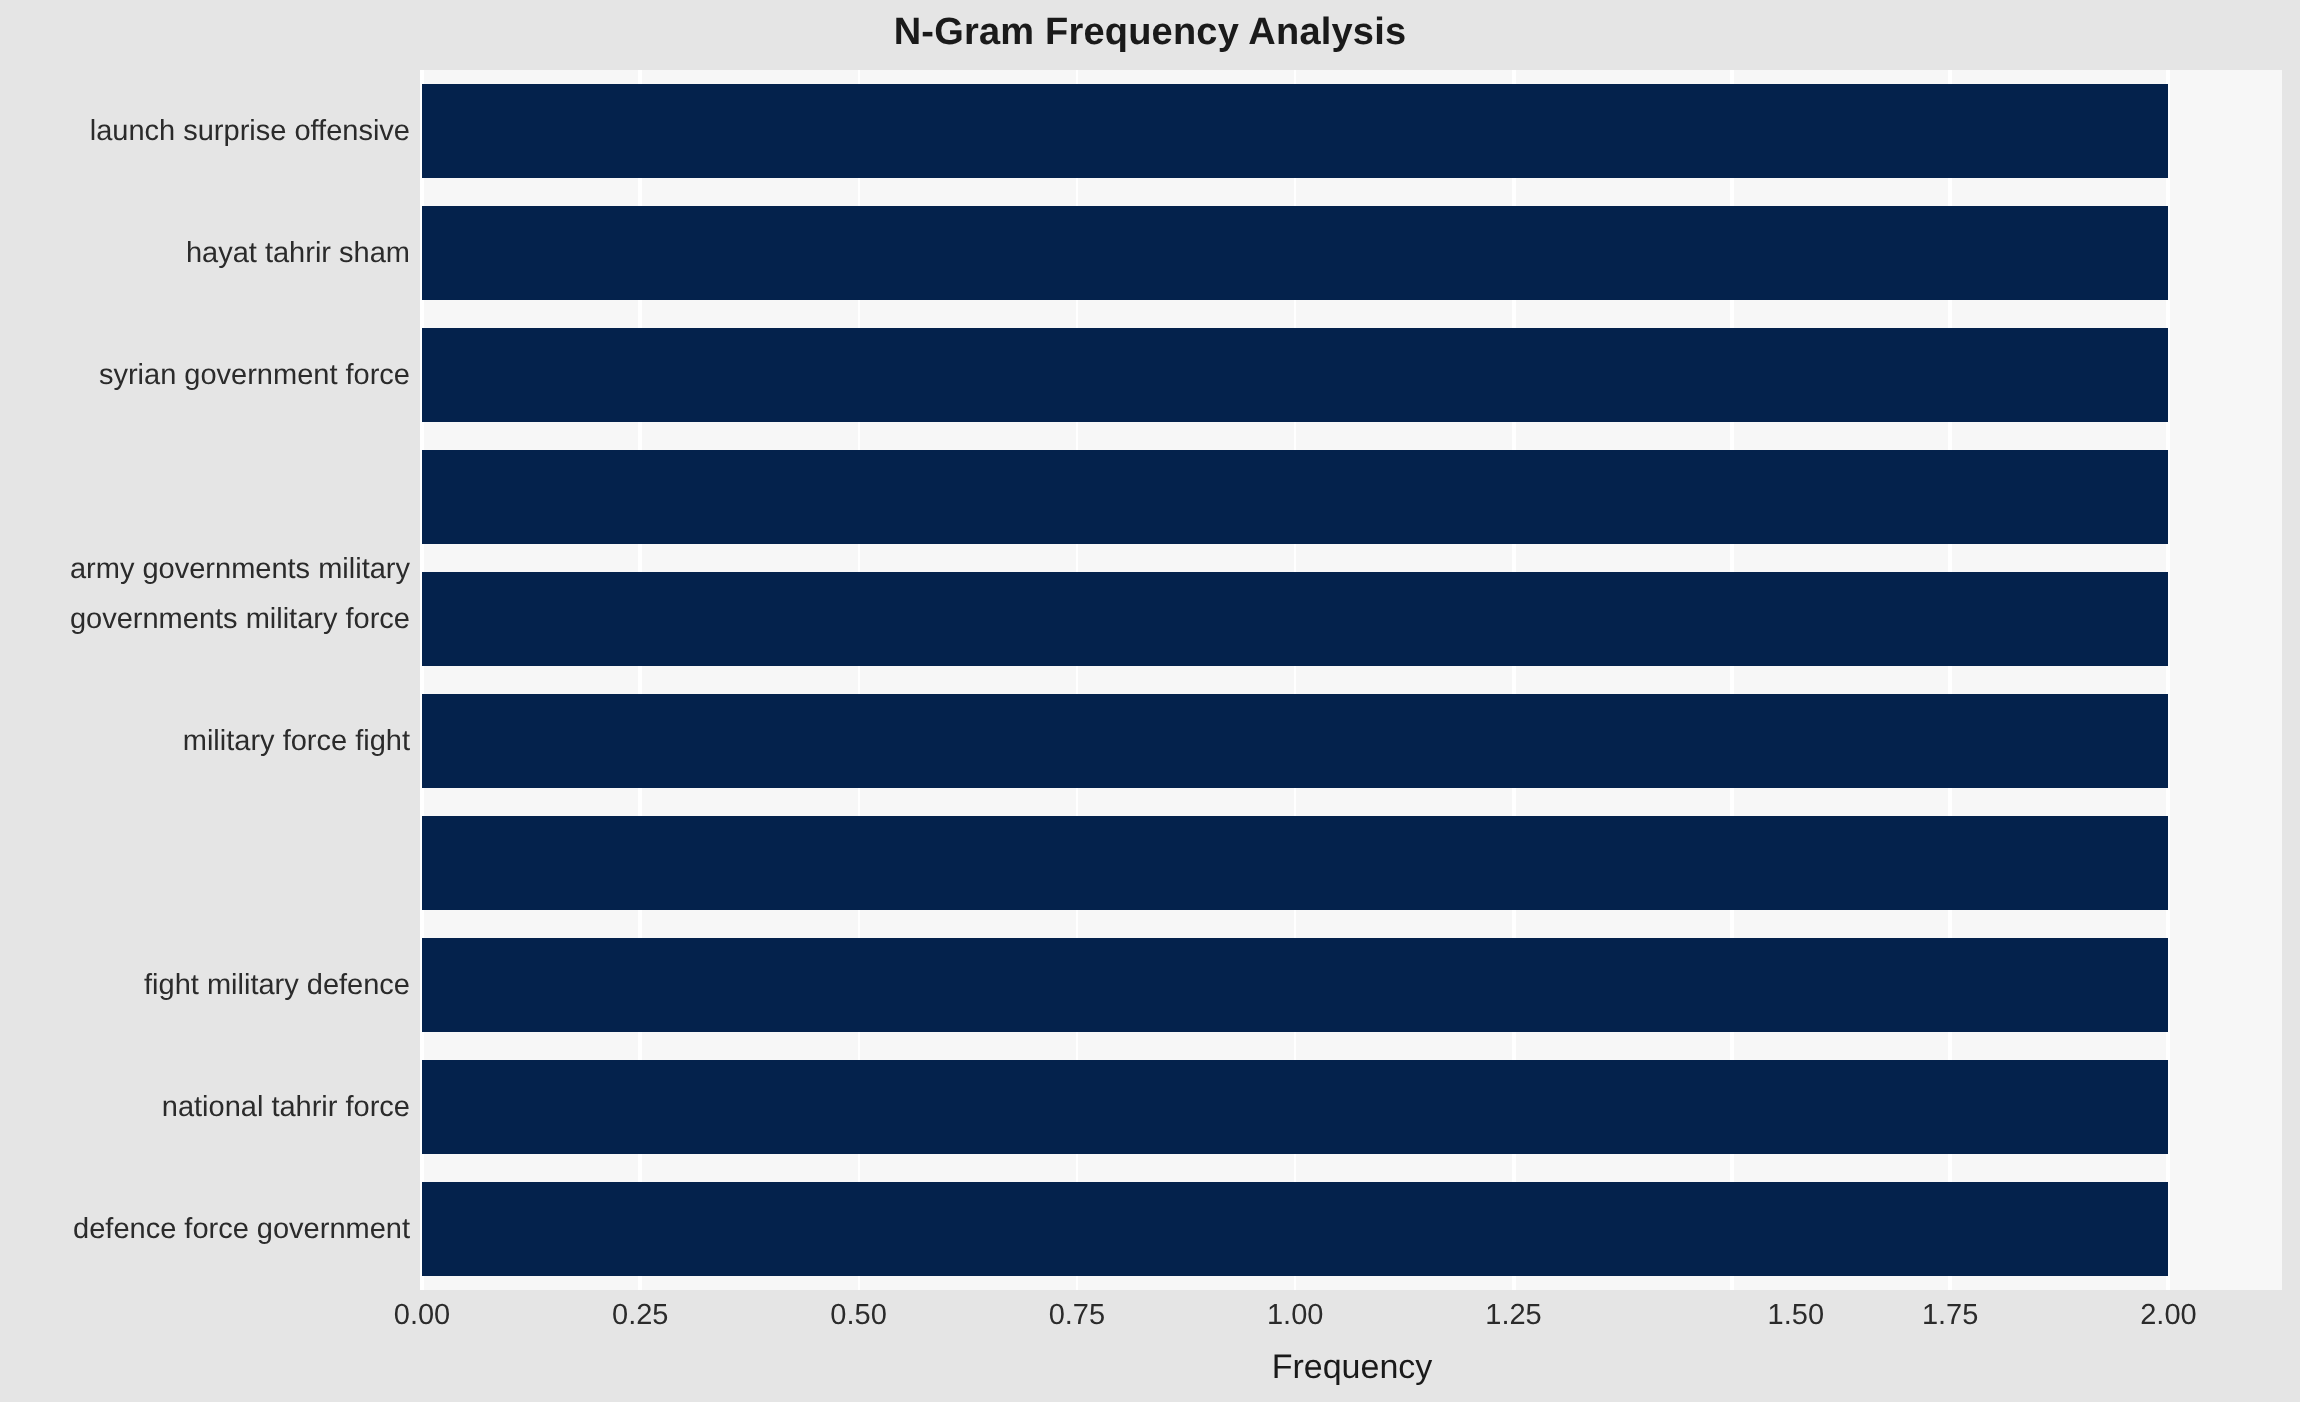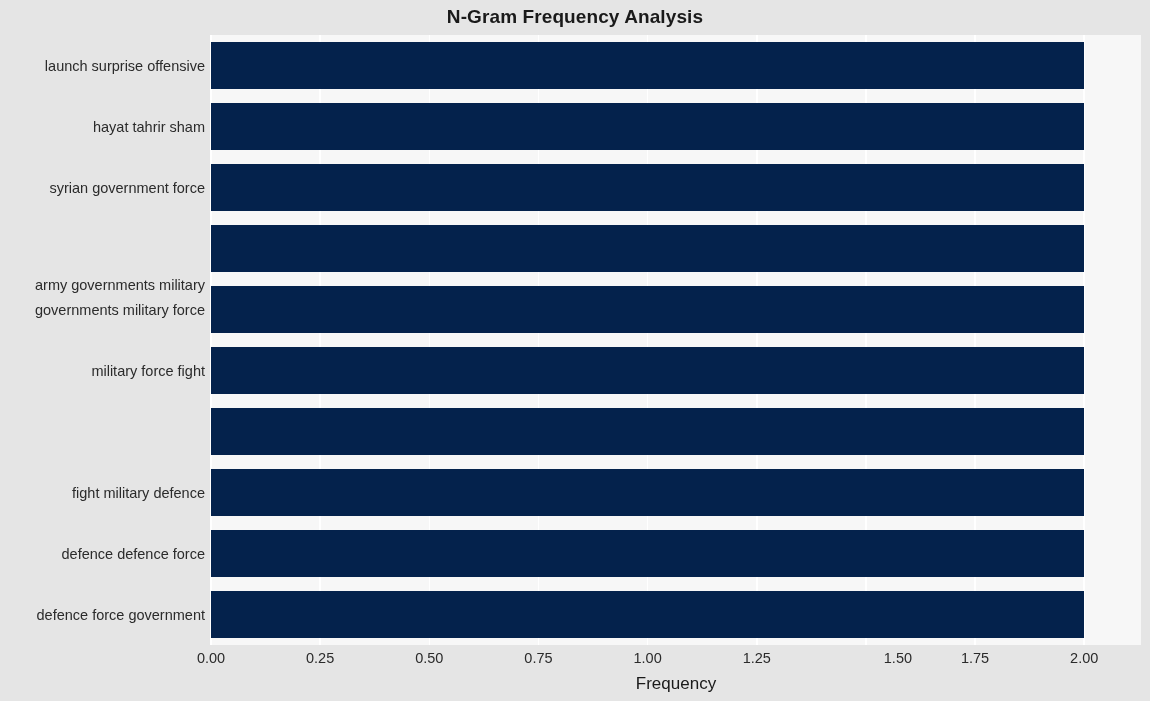--- a/index.html
+++ b/index.html
@@ -150,21 +150,21 @@
   </div>
 
   <div id="ytick-layer">
       <div class="ytick-label" style="top: 30.5px;">launch surprise offensive</div>
       <div class="ytick-label" style="top: 91.5px;">hayat tahrir sham</div>
       <div class="ytick-label" style="top: 152.5px;">syrian government force</div>
       <div class="ytick-label" style="top: 202px; margin-top: 48px;">army governments military</div>
       <div class="ytick-label" style="top: 274.5px;">governments military force</div>
       <div class="ytick-label" style="top: 335.5px;">military force fight</div>
       <div class="ytick-label" style="top: 457.5px;">fight military defence</div>
-      <div class="ytick-label" style="top: 518.5px;">defence defence force</div>
+      <div class="ytick-label" style="top: 518.5px;">national tahrir force</div>
       <div class="ytick-label" style="top: 579.5px;">defence force government</div>
     </div>
 
   <div id="xtick-layer">
       <div class="xtick-label" style="left: 211px;">0.00</div>
       <div class="xtick-label" style="left: 320.155px;">0.25</div>
       <div class="xtick-label" style="left: 429.31px;">0.50</div>
       <div class="xtick-label" style="left: 538.465px; text-align: right;">0.75</div>
       <div class="xtick-label" style="left: 647.62px;">1.00</div>
       <div class="xtick-label" style="left: 756.775px;">1.25</div>

